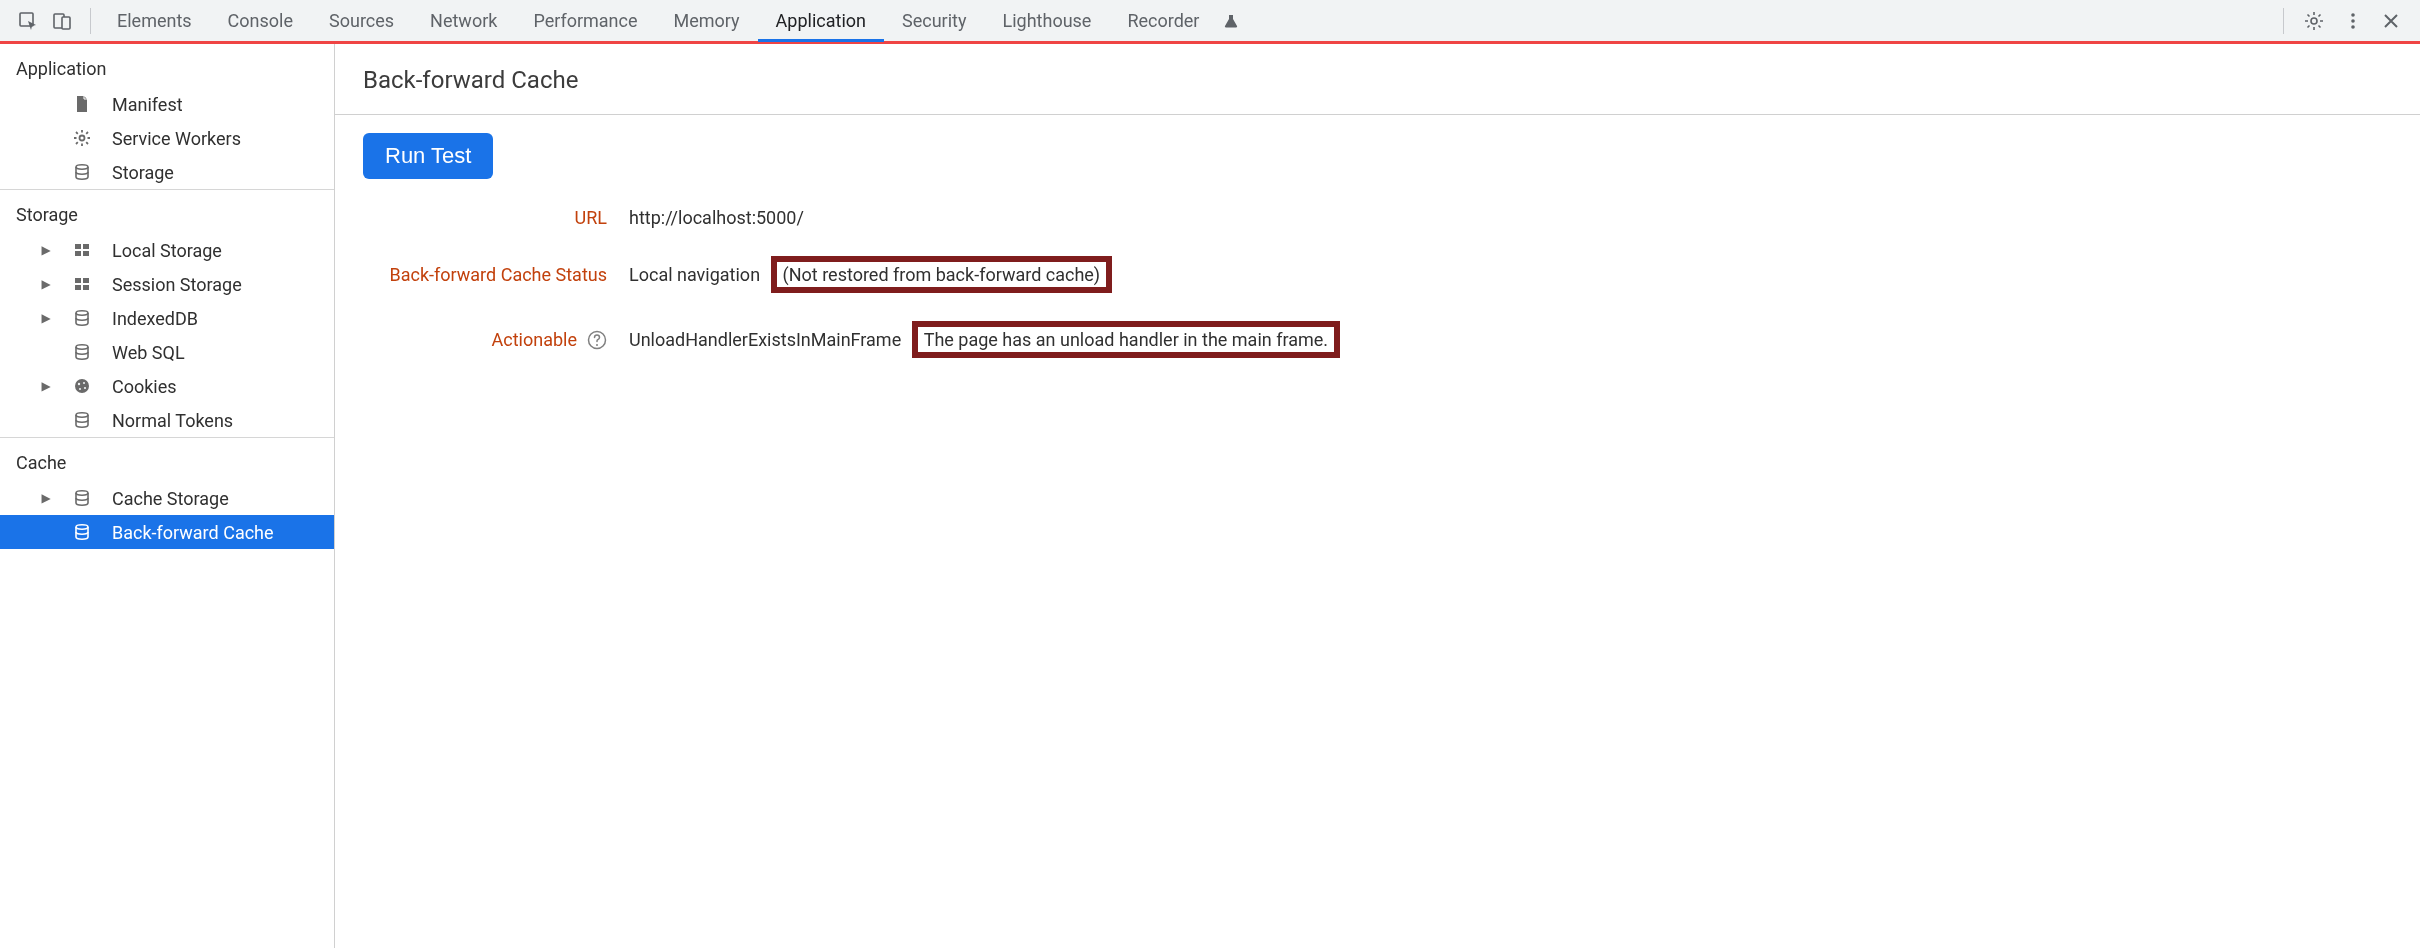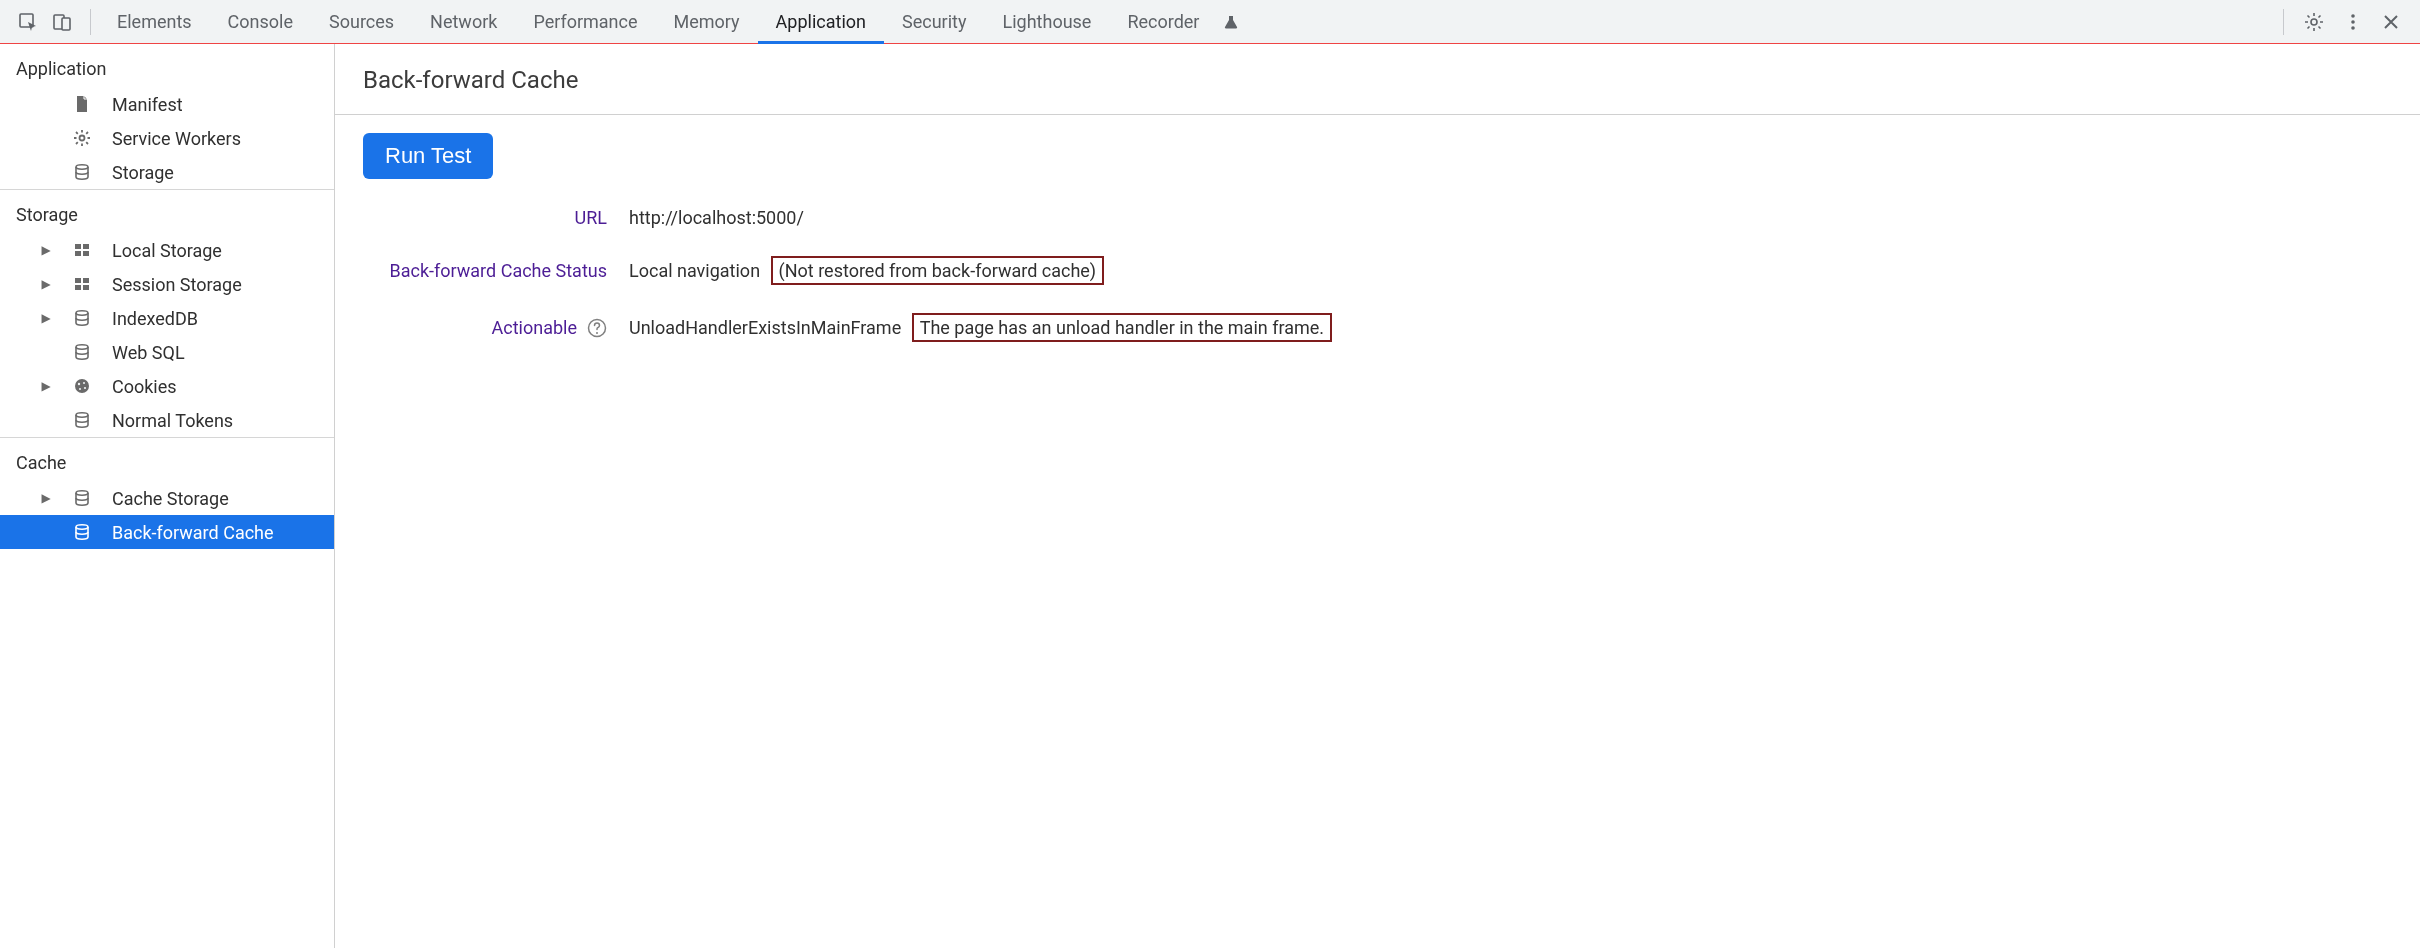--- a/index.html
+++ b/index.html
@@ -12,21 +12,21 @@
       height: 100vh;
       display: flex;
       flex-direction: column;
     }
     
     .tabbar {
       display: flex;
       align-items: center;
       height: 44px;
       background: #f1f3f4;
-      border-bottom: 1px solid #ef4444;
+      border-bottom: 3px solid #ef4444;
       padding: 0 8px;
     }
     .tabbar-left-icons {
       display: flex; align-items: center; gap: 14px;
       padding: 0 10px;
     }
     .tb-divider {
       width: 1px; height: 26px; background: #c7c9cd; margin: 0 8px;
     }
     .tabs { display: flex; align-items: stretch; height: 100%; }
@@ -73,24 +73,24 @@
     .hrule { height: 1px; background: #d0d0d0; }
     .content-body { padding: 18px 28px; }
     .run-btn {
       background: #1a73e8; color: #fff; border: none;
       padding: 10px 22px; border-radius: 6px; font-size: 22px;
       cursor: pointer; font-weight: 500;
     }
 
     
     .kv { display: grid; grid-template-columns: 244px 1fr; row-gap: 28px; column-gap: 22px; margin-top: 28px; }
-    .kv-label { color: #4c1d95; justify-self: end; text-align: right; display: flex; align-items: center; gap: 10px; }
+    .kv-label { color: #c2410c; justify-self: end; text-align: right; display: flex; align-items: center; gap: 10px; }
     .kv-value { color: #303030; }
     .inline-block { display: inline-block; }
-    .redbox { border: 2px solid #7f1d1d; padding: 2px 6px; margin-left: 6px; }
+    .redbox { border: 6px solid #7f1d1d; padding: 2px 6px; margin-left: 6px; }
 
     svg { display: block; }
   </style>
 </head>
 <body>
 
 <div class="tabbar">
   <div class="tabbar-left-icons">
     <span>
       <svg width="20" height="20" viewBox="0 0 20 20">

